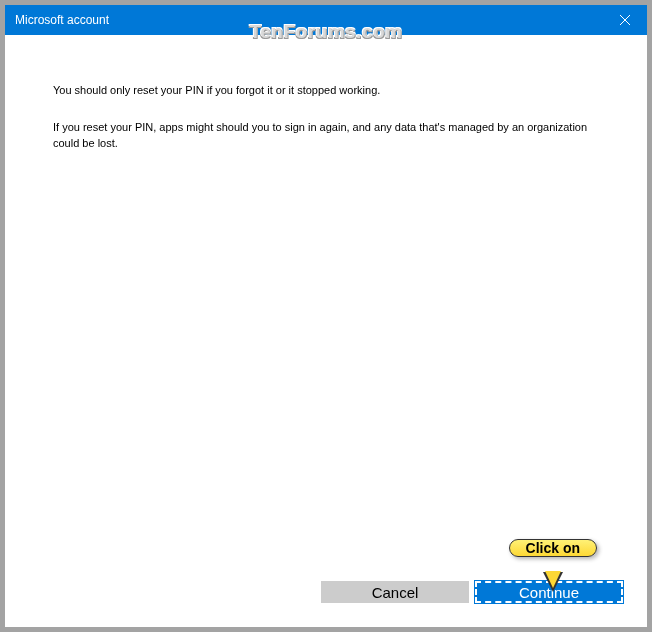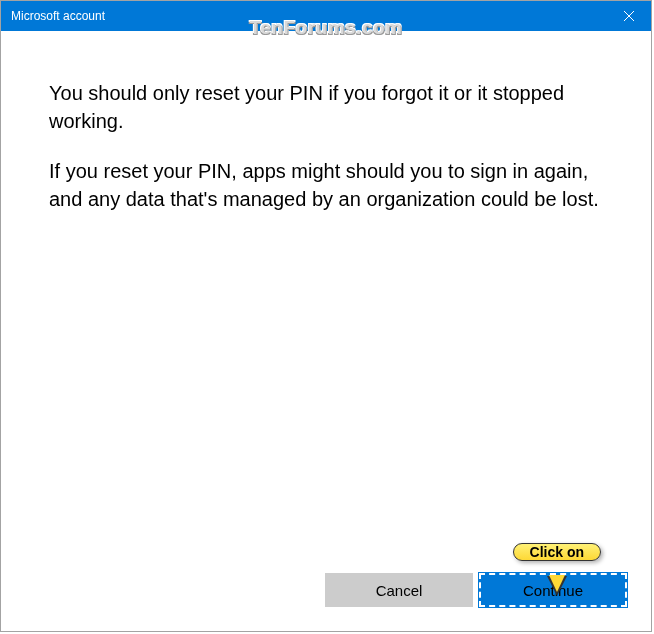--- a/index.html
+++ b/index.html
@@ -11,21 +11,21 @@
       font-family: "Segoe UI", Tahoma, Geneva, sans-serif;
       background: #fff;
       width: 654px;
       height: 634px;
       position: relative;
       overflow: hidden;
     }
     .window {
       width: 652px;
       height: 632px;
-      border: 1px solid #a3a3a3;
+      border: 5px solid #a3a3a3;
       background: #fff;
       position: relative;
     }
     .titlebar {
       height: 30px;
       background: #0078d7;
       display: flex;
       align-items: center;
       justify-content: space-between;
       padding-left: 10px;
@@ -48,47 +48,47 @@
     .content {
       padding: 48px 48px 0 48px;
     }
     .heading {
       font-size: 24px;
       font-weight: 400;
       color: #000;
       margin-bottom: 24px;
     }
     .paragraph {
-      font-size: 20px;
+      font-size: 11px;
       color: #000;
       line-height: 1.4;
       margin-bottom: 22px;
     }
     .button-row {
       position: absolute;
       bottom: 24px;
       right: 24px;
       display: flex;
       gap: 6px;
     }
     .btn {
       width: 148px;
-      height: 34px;
+      height: 22px;
       border: none;
       font-size: 15px;
       font-family: inherit;
       cursor: pointer;
     }
     .btn-cancel {
       background: #cccccc;
       color: #000;
     }
     .btn-continue {
       background: #0078d7;
-      color: #000000;
+      color: #ffffff;
       border: 2px dashed #fff;
       outline: 1px solid #0078d7;
       position: relative;
     }
     .watermark {
       position: absolute;
       top: 16px;
       left: 50%;
       transform: translateX(-50%);
       font-size: 19px;

